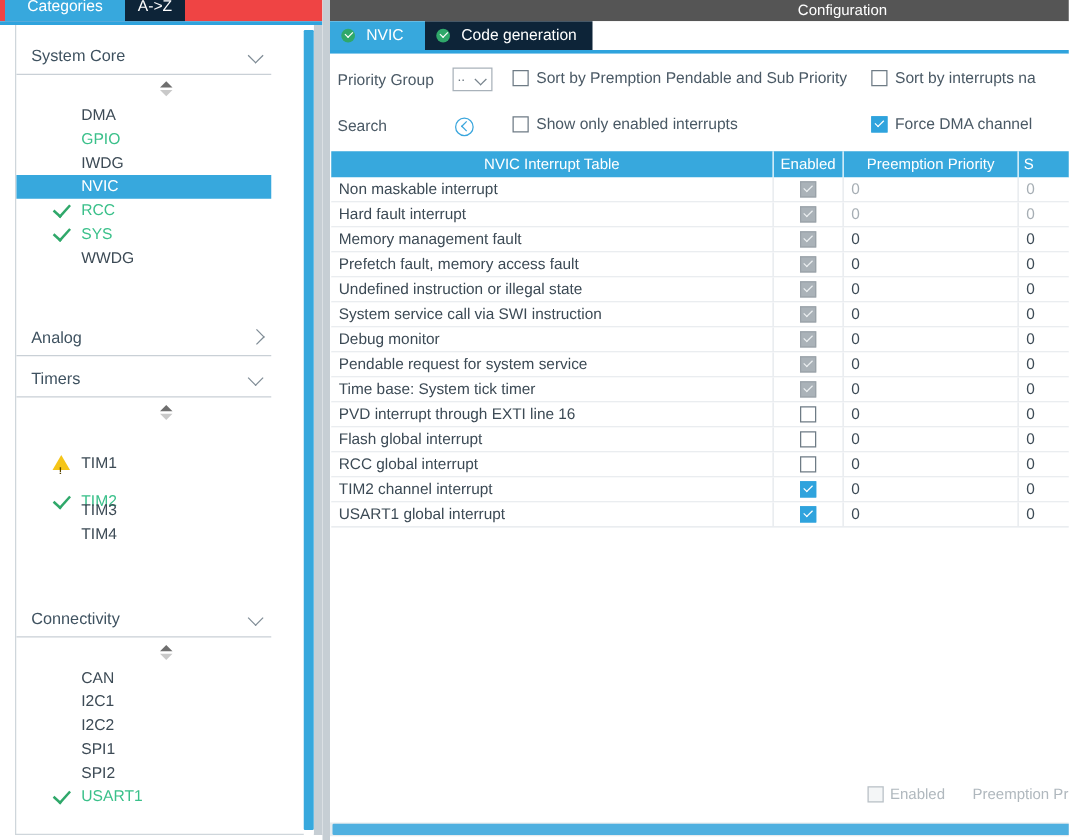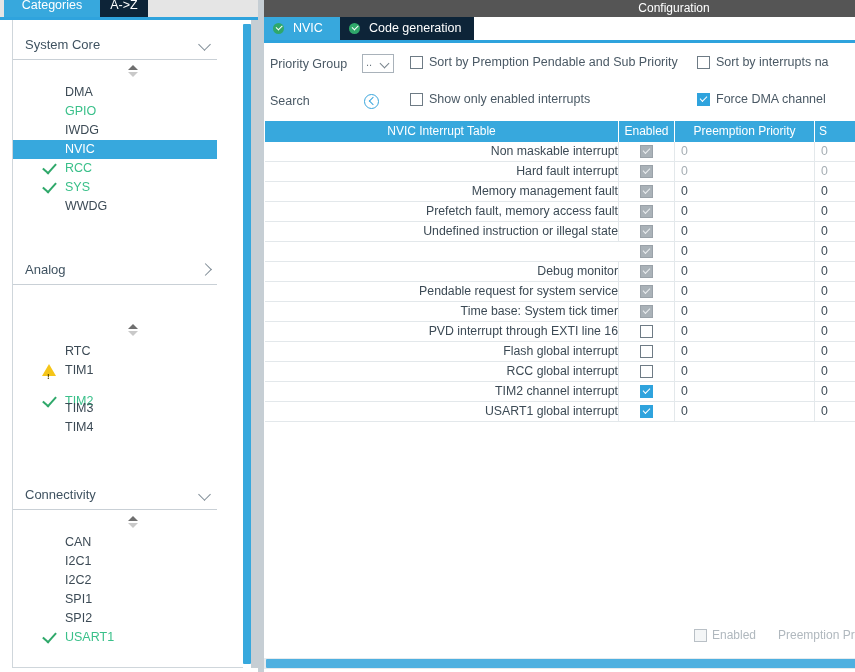--- a/index.html
+++ b/index.html
@@ -7,21 +7,21 @@
     width: 855px; height: 672px;
     background: #ffffff;
     font-family: "Liberation Sans", sans-serif;
     overflow: hidden;
   }
   #root { position: relative; width: 855px; height: 672px; background:#fff; }
 
   
   #left-panel { position:absolute; left:0; top:0; width:258px; height:672px; background:#ffffff; }
 
-  .cat-tabs { position:absolute; left:0; top:0; width:258px; height:17px; background:#e5e5e5; }
+  .cat-tabs { position:absolute; left:0; top:0; width:258px; height:17px; background:#ef4444; }
   .cat-tab {
     position:absolute; top:-6px; height:23px; line-height:23px;
     color:#ffffff; font-size:12.5px; text-align:center;
     box-sizing:border-box;
   }
   .cat-tab.active { left:4px; width:96px; background:#37a8dd; }
   .cat-tab.inactive { left:100px; width:48px; background:#0d2438; }
 
   .tabs-underline { position:absolute; left:0; top:17px; width:258px; height:3px; background:#2fa3dd; }
 
@@ -160,21 +160,21 @@
     border-right:1px solid #ffffff; white-space:nowrap; overflow:hidden;
   }
   .tbody { position:absolute; left:0; top:21px; width:819px; }
   .trow {
     position:relative; width:819px; height:20px;
     border-bottom:1px solid #e3e8eb; box-sizing:border-box; background:#ffffff;
   }
   .td-name {
     position:absolute; left:0; top:0; width:354px; height:19px; line-height:19px;
     font-size:12.3px; color:#3c4a55; padding-left:6px; box-sizing:border-box;
-    border-right:1px solid #e3e8eb; white-space:nowrap;text-align:right;
+    border-right:1px solid #e3e8eb; white-space:nowrap;
   }
   .td-en {
     position:absolute; left:354px; top:0; width:56px; height:19px;
     border-right:1px solid #e3e8eb; box-sizing:border-box;
   }
   .td-en .cb { left:21px; top:3px; }
   .td-pre {
     position:absolute; left:410px; top:0; width:140px; height:19px; line-height:19px;
     font-size:12.3px; padding-left:6px; box-sizing:border-box;
     border-right:1px solid #e3e8eb; color:#3c4a55;
@@ -246,27 +246,27 @@
             <span class="tick"></span>
           </span>
         <span class="lbl">SYS</span>
       </div>
 
       <div class="group-head" style="top:237px;">
         <span class="gname">Analog</span>
         <span class="chev right"></span>
       </div>
 
+      <div class="group-head" style="top:270px;">
+        <span class="gname">Timers</span>
+        <span class="chev"></span>
+      </div>
       <div class="spinner" style="top:303px;">
         <span class="up"></span>
         <span class="dn"></span>
-      </div>
-      <div class="item" style="top:322px;">
-        <span class="mark"></span>
-        <span class="lbl">RTC</span>
       </div>
       <div class="item" style="top:341px;">
         <span class="mark">
             <span class="warn"></span>
           </span>
         <span class="lbl">TIM1</span>
       </div>
       <div class="item green" style="top:372px;">
         <span class="mark">
             <span class="tick"></span>
@@ -421,20 +421,21 @@
         <div class="trow">
           <span class="td-name">Undefined instruction or illegal state</span>
           <span class="td-en">
               <span class="cb dis-checked"></span>
             </span>
           <span class="td-pre">0</span>
           <span class="td-sub">0</span>
         </div>
 
         <div class="trow">
+          <span class="td-name">System service call via SWI instruction</span>
           <span class="td-en">
               <span class="cb dis-checked"></span>
             </span>
           <span class="td-pre">0</span>
           <span class="td-sub">0</span>
         </div>
 
         <div class="trow">
           <span class="td-name">Debug monitor</span>
           <span class="td-en">

